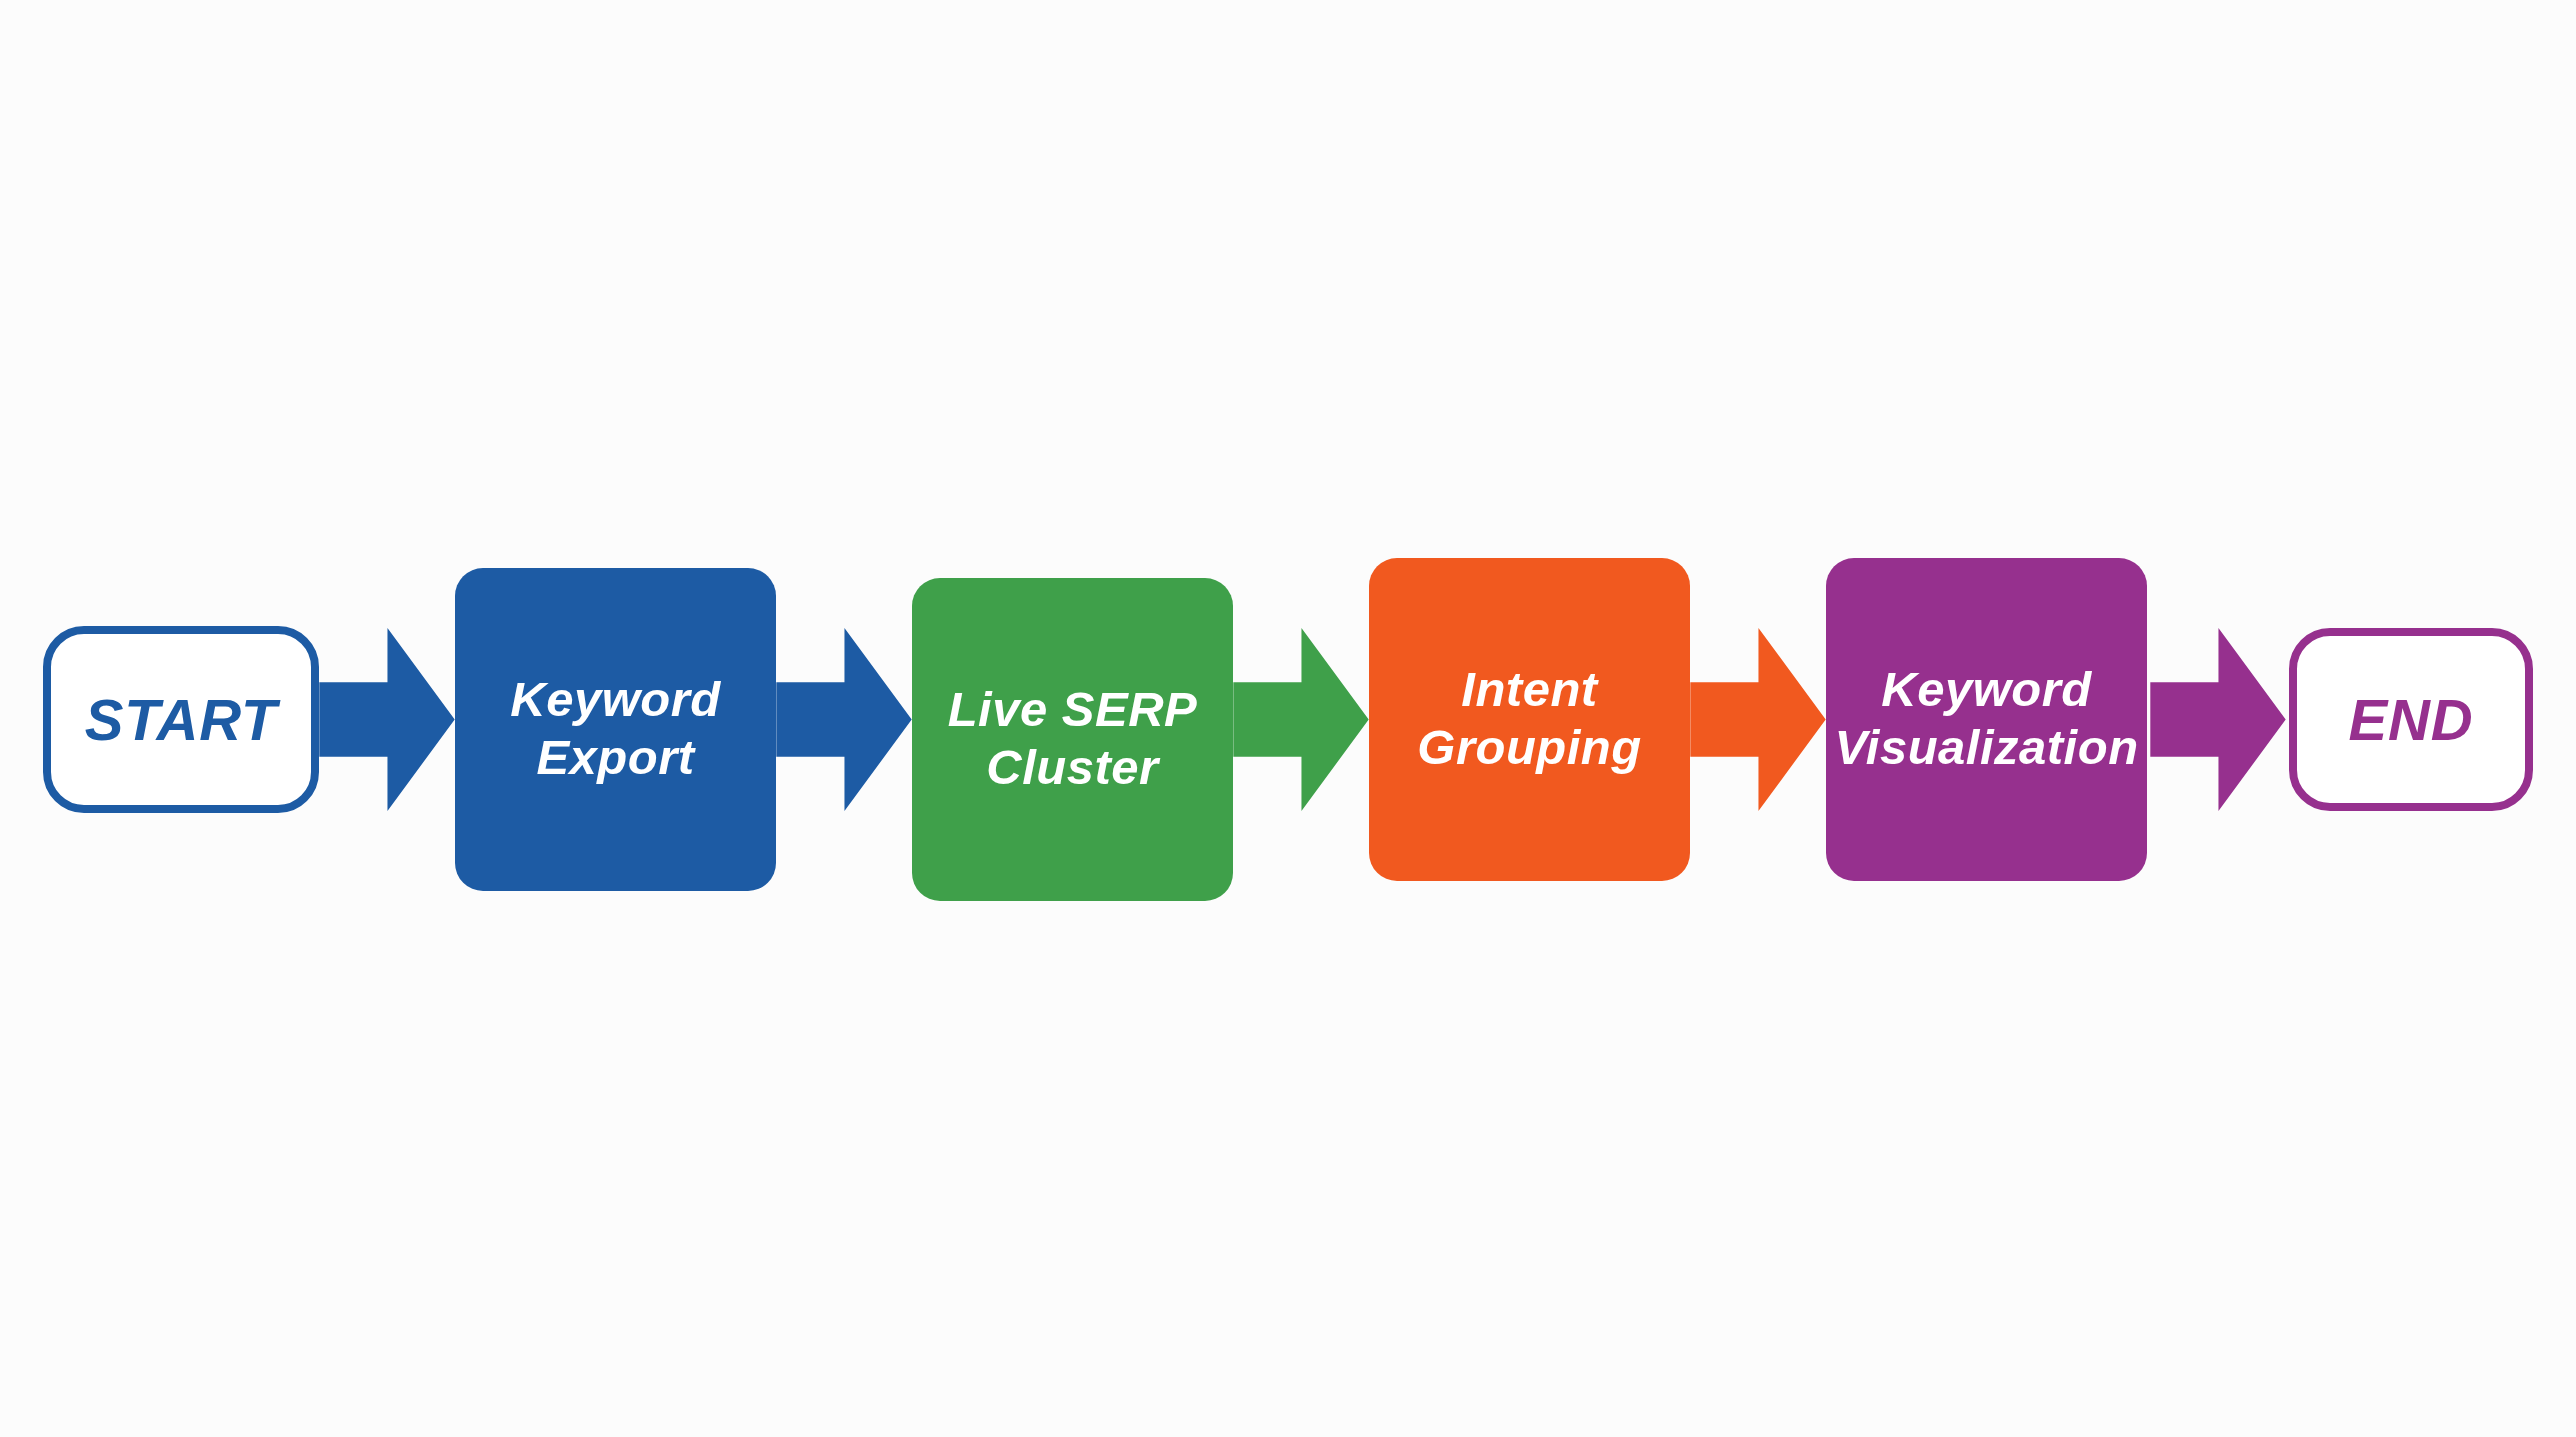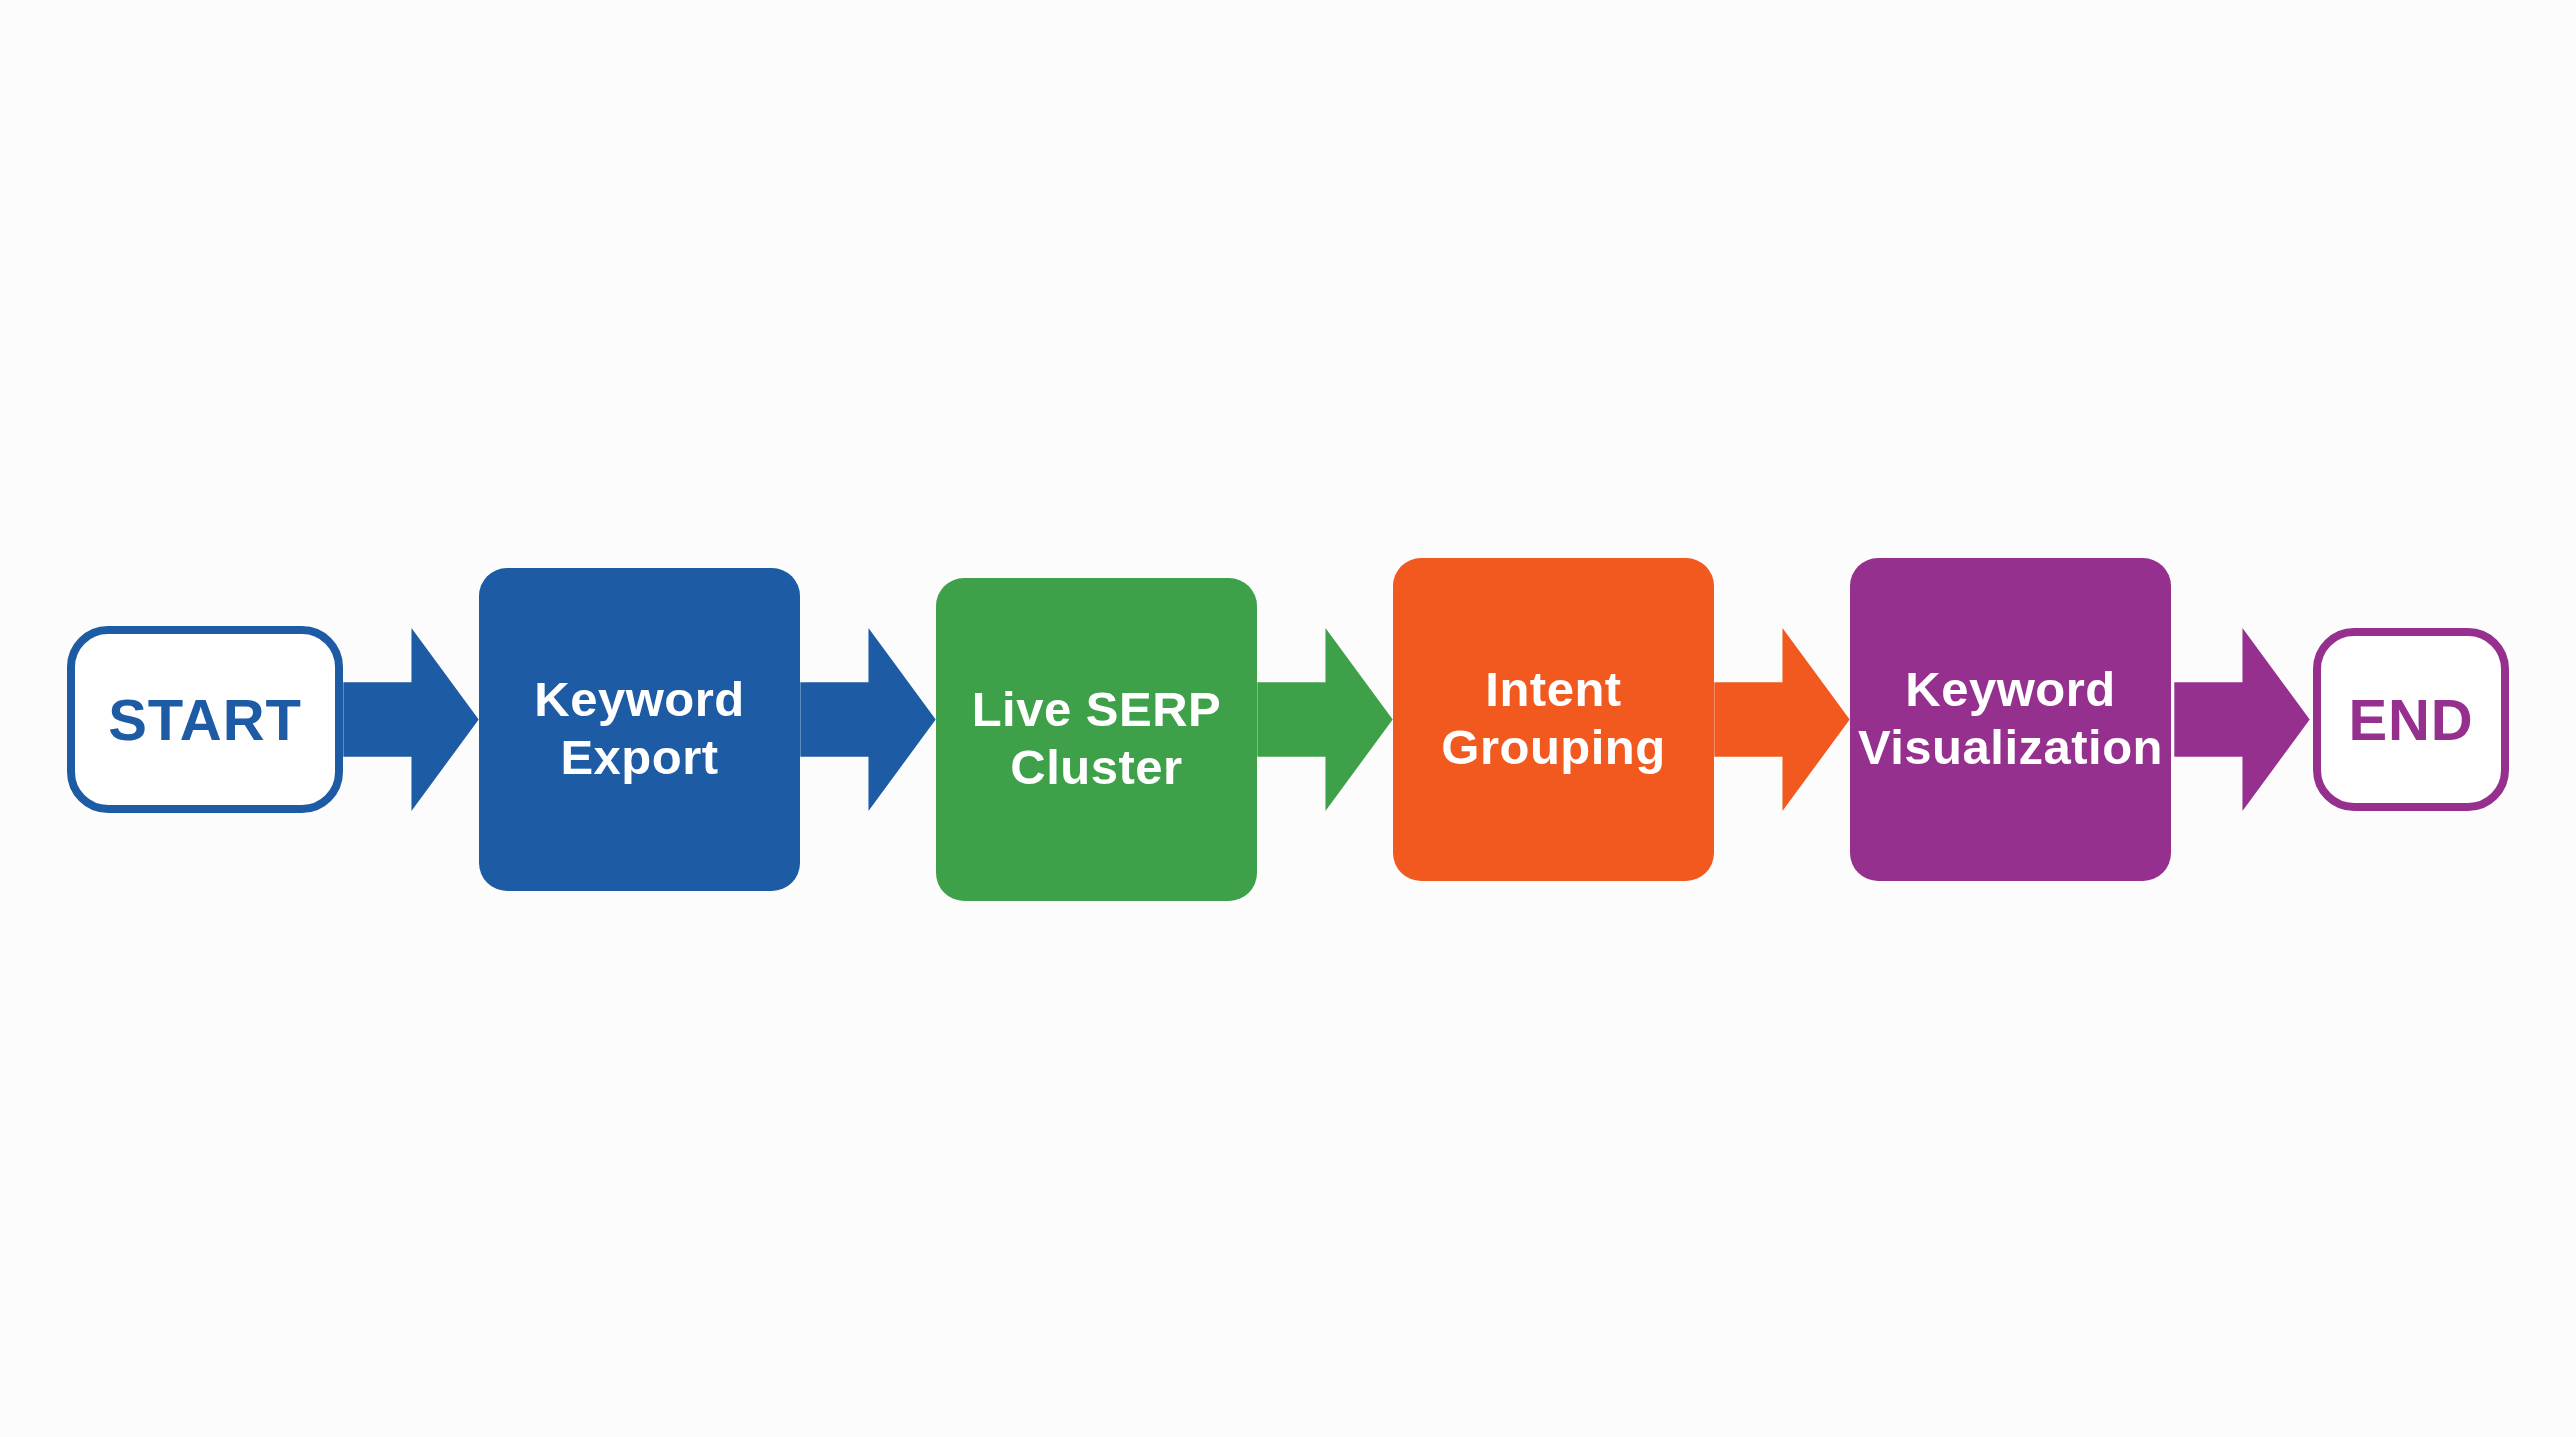--- a/index.html
+++ b/index.html
@@ -24,33 +24,34 @@
     align-items: center;
     justify-content: center;
   }
   .node {
     box-sizing: border-box;
     flex: 0 0 auto;
     display: flex;
     align-items: center;
     justify-content: center;
     text-align: center;
+    font-style: italic;
   }
   .terminal {
     width: 276px;
     height: 187px;
     background: #ffffff;
     border: 8.4px solid #1d5ba4;
     border-radius: 41px;
     font-size: 58px;
     font-weight: bold;
     letter-spacing: 0.9px;
   }
   .terminal.end {
-    width: 196px;
+    width: 244px;
     height: 183px;
     align-items: center;
   }
   .process {
     width: 321px;
     height: 323px;
     border-radius: 28px;
     color: #ffffff;
     font-size: 49px;
     font-weight: bold;

